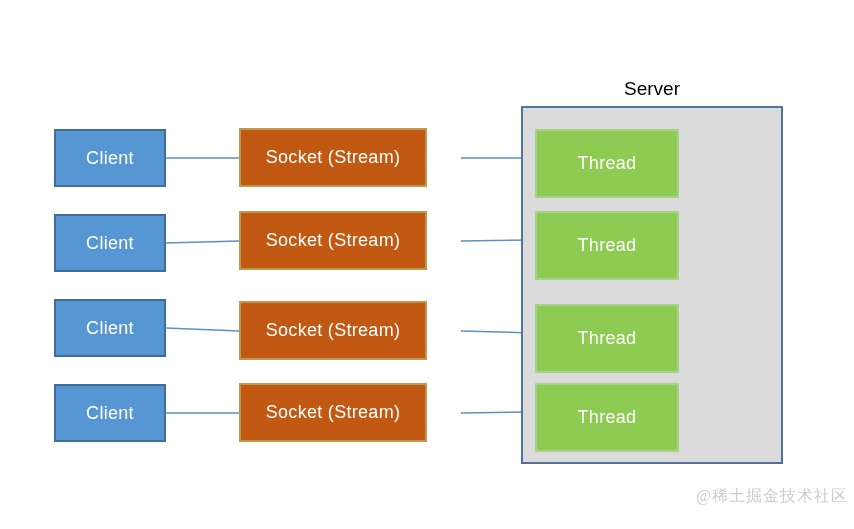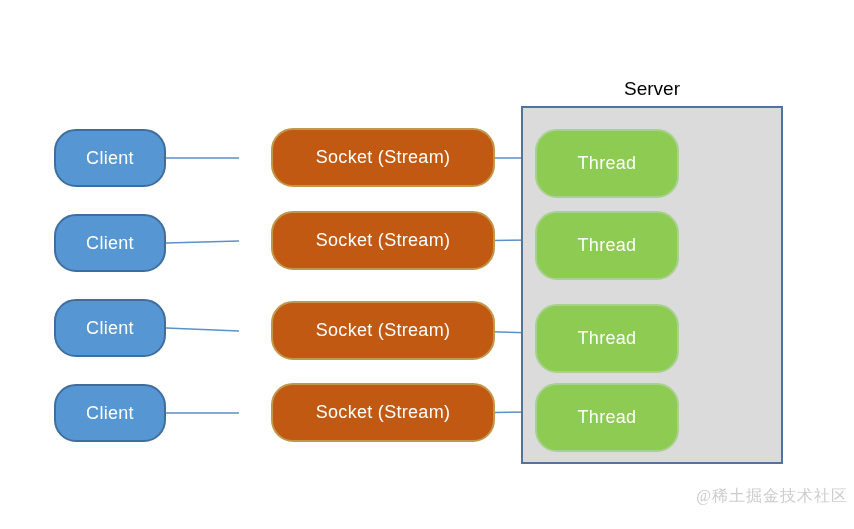--- a/index.html
+++ b/index.html
@@ -8,24 +8,23 @@
     background:var(--canvas_bg,#fff);
     font-family:"Liberation Sans", sans-serif;
   }
   .connectors{position:absolute;left:0;top:0;width:854px;height:529px;pointer-events:none;}
   .connectors line{stroke:var(--connector,#5B91C5);stroke-width:1.5;}
   .box{
     position:absolute;box-sizing:border-box;
     display:flex;align-items:center;justify-content:center;
     color:var(--box_text_color,#fff);font-size:18px;letter-spacing:.3px;
     white-space:nowrap;
-    border-radius:22px;
   }
   .client{left:54px;width:112px;height:58px;background:var(--client_fill);border:2px solid var(--client_border);}
-  .socket{left:239px;width:224px;height:59px;background:var(--socket_fill);border:2px solid var(--socket_border);margin-left:32px;}
+  .socket{left:239px;width:188px;height:59px;background:var(--socket_fill);border:2px solid var(--socket_border);}
   .thread{left:535px;width:144px;height:69px;background:var(--thread_fill);border:2px solid var(--thread_border);}
   .server-box{
     position:absolute;box-sizing:border-box;
     left:521px;top:106px;width:262px;height:358px;
     background:var(--server_fill);border:2px solid var(--server_border);
   }
   .server-label{
     position:absolute;left:521px;top:78px;width:262px;height:24px;
     text-align:center;font-size:19px;color:var(--server_label_color,#000);
   }

